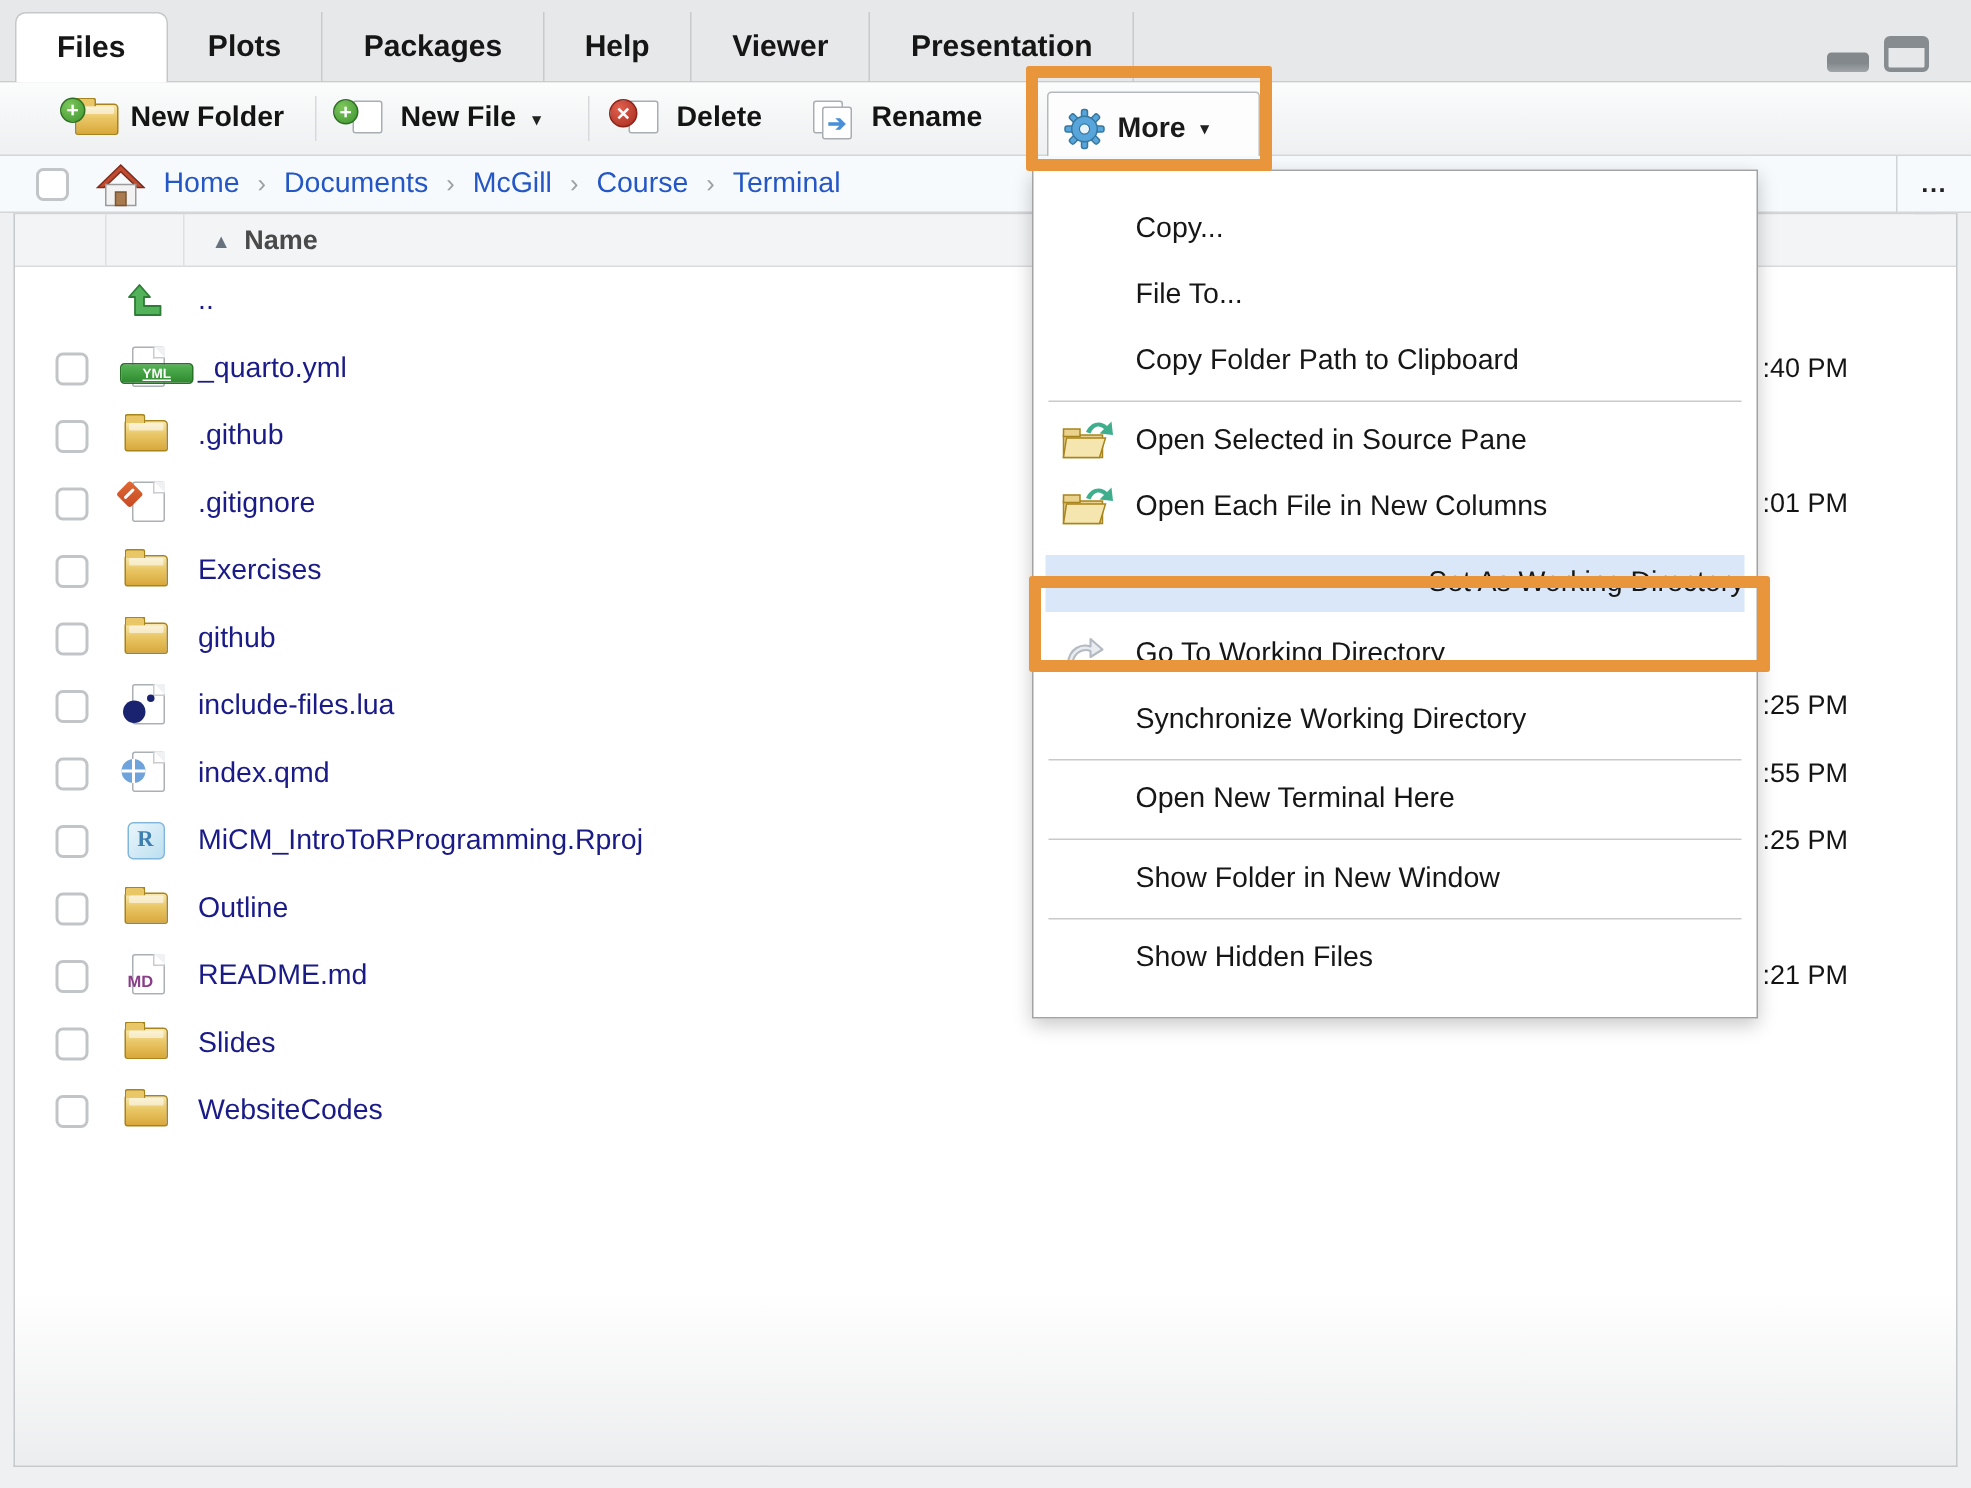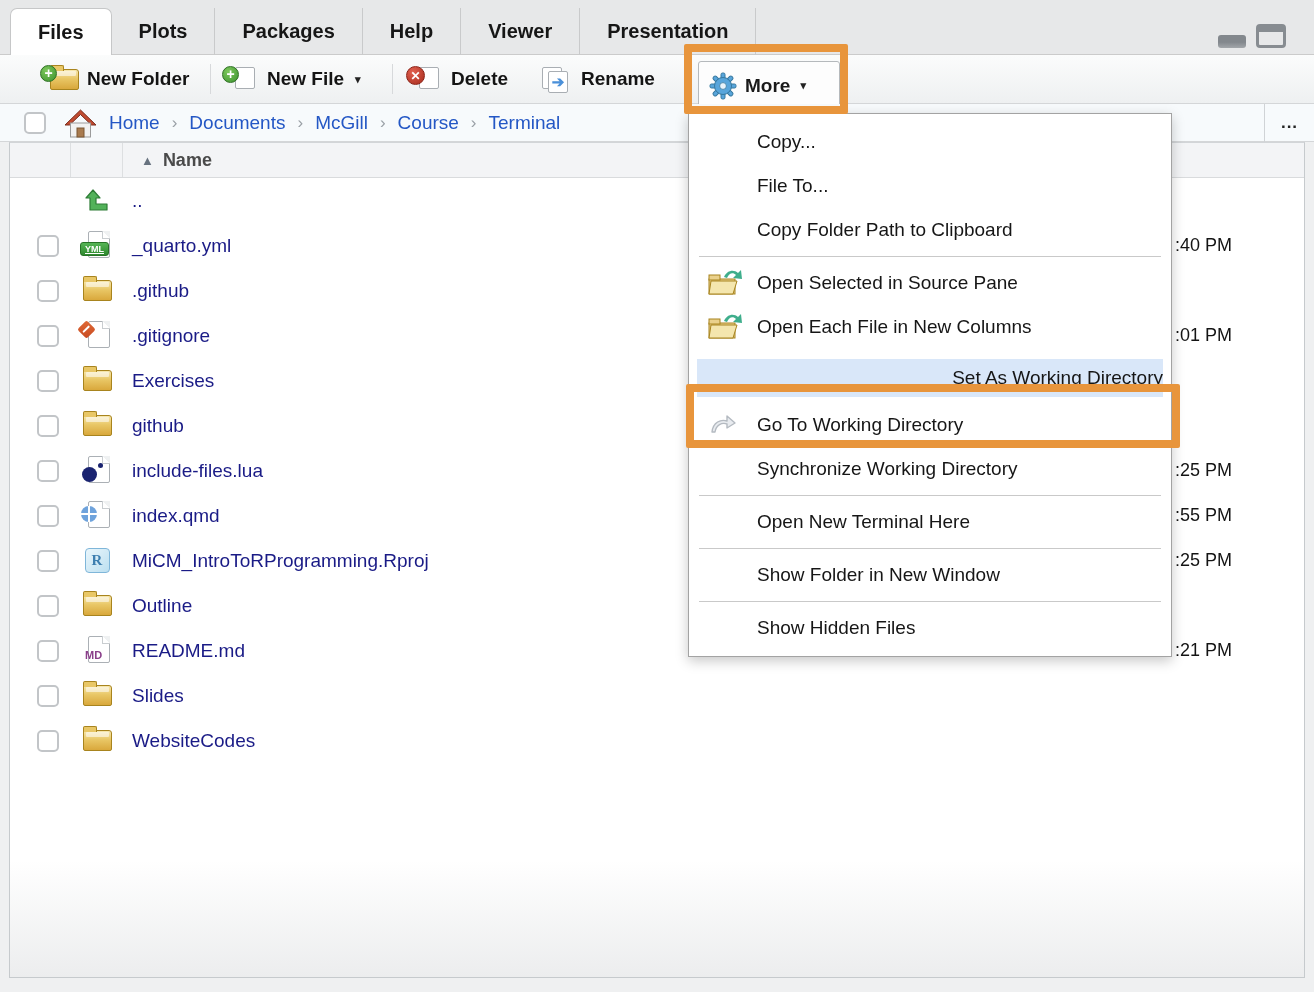--- a/index.html
+++ b/index.html
@@ -91,21 +91,21 @@
     font-size:18px; color:#141414; white-space:nowrap; }
 
   
   .fi { position:relative; width:26px; height:29px; }
   .page { position:absolute; right:0; top:0; width:22px; height:27px; background:#fff;
     border:1px solid #ABB0B5; border-radius:2px; }
   .page::before { content:""; position:absolute; top:-1px; right:-1px; width:7px; height:7px;
     background:linear-gradient(225deg,#EFF1F2 50%,#fff 52%); border-left:1px solid #C9CDD0;
     border-bottom:1px solid #C9CDD0; }
   .badge-yml { position:absolute; left:-4px; bottom:4px; background:linear-gradient(180deg,#55B455,#2F8A2F);
-    color:#fff; font-size:9px; font-weight:700; padding:1px 4px; border-radius:3px;
+    color:#fff; font-size:9px; font-weight:700; padding:1px 14px; border-radius:3px;
     border:1px solid #277227; z-index:2;text-decoration:underline; }
   .badge-md { position:absolute; left:1px; bottom:4px; color:#8A3E8A; font-weight:700;
     font-size:11px; z-index:2; }
   .git-diamond { position:absolute; left:-4px; top:2px; width:13px; height:13px;
     background:linear-gradient(135deg,#E06A36,#C74A22); transform:rotate(45deg);
     border-radius:2px; z-index:2; }
   .git-diamond::after { content:""; position:absolute; left:5px; top:2px; width:2px; height:9px;
     background:#fff; border-radius:1px; }
   .lua-circle { position:absolute; left:-2px; bottom:3px; width:15px; height:15px;
     border-radius:50%; background:#1A2370; z-index:2; }
@@ -115,21 +115,21 @@
     background:#6FA3DC; z-index:2; }
   .qmd-circle::before { content:""; position:absolute; left:7px; top:0; width:2px; height:16px; background:#fff; }
   .qmd-circle::after { content:""; position:absolute; left:0; top:7px; width:16px; height:2px; background:#fff; }
   .rproj-cube { width:25px; height:25px; background:linear-gradient(135deg,#EAF6FC,#BCDFF0);
     border:1px solid #7FB6D9; border-radius:4px; display:flex; align-items:center; justify-content:center;
     color:#3E7FB0; font:700 15px "Liberation Serif", serif; }
 
   
   .menu { position:absolute; left:688px; top:113px; width:484px; background:#FFFFFF;
     border:1px solid #A3A3A3; box-shadow:0 4px 12px rgba(0,0,0,0.22); z-index:30;
-    padding:6px 0; }
+    padding:17px 0; }
   .mi { height:44px; line-height:44px; padding-left:68px; font-size:19px; color:#161616;
     position:relative; cursor:default; white-space:nowrap; }
   .mi .mic { position:absolute; left:18px; top:7px; width:40px; height:30px; }
   .mi.hl { background:#D9E7F9; margin:10px 8px 6px 8px; padding-left:60px; height:38px; line-height:38px;text-align:right; }
   .msep { height:1px; background:#C9C9C9; margin:4px 10px; }
 
   
   .ann { position:absolute; border:8px solid #E8953C; border-radius:2px; z-index:40; pointer-events:none; }
   .ann-more { left:684px; top:44px; width:164px; height:70px; }
   .ann-menu { left:686px; top:384px; width:494px; height:64px; }

